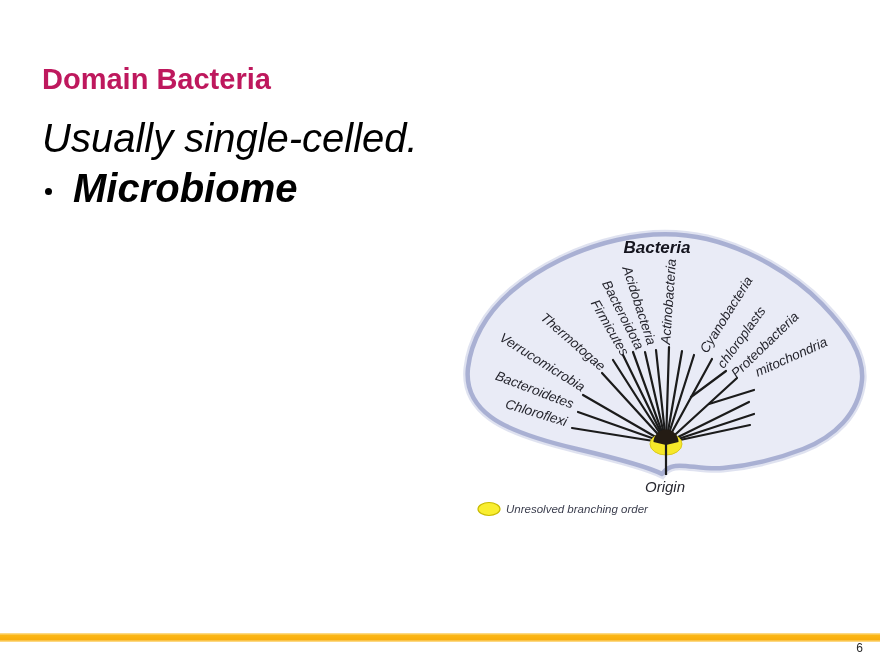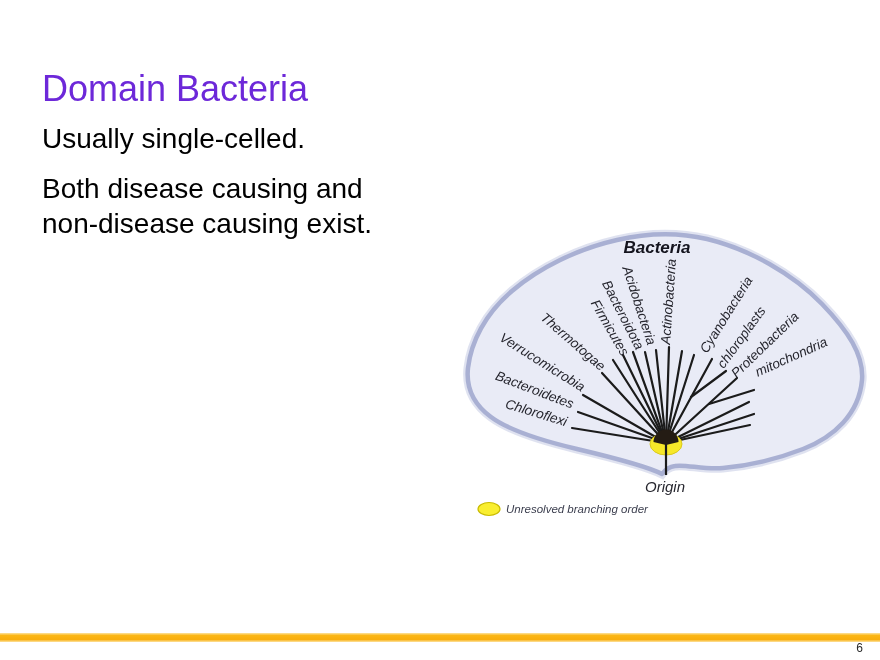--- a/index.html
+++ b/index.html
@@ -1,29 +1,29 @@
 <!DOCTYPE html>
 <html><head>
 <meta charset="utf-8">
 <style>
   html,body{margin:0;padding:0;}
   body{
     width:880px;height:660px;position:relative;background:#ffffff;
     font-family:"Liberation Sans", sans-serif;overflow:hidden;
   }
   .slide-title{
-    position:absolute;left:42px;top:44px;font-size:36px;font-weight:normal;
-    color:#6d28d9;letter-spacing:0px;
+    position:absolute;left:42px;top:44px;font-size:29px;font-weight:bold;
+    color:#be185d;letter-spacing:0px;
   }
   ul.body-list{
     position:absolute;left:42px;top:121px;width:402px;
     list-style:none;margin:0;padding:0;
   }
   ul.body-list li{
-    font-size:28px;line-height:35px;color:#000;margin:0 0 15px 0;
+    font-size:40px;line-height:35px;color:#000;margin:0 0 15px 0;font-style:italic;
   }
   ul.body-list li .ptxt{white-space:pre-line;}
   .dot{
     display:inline-block;width:7px;height:7px;border-radius:50%;
     background:#000;margin:0 21px 0 3px;vertical-align:7px;
   }
   svg{position:absolute;left:455px;top:228px;}
   .taxon{
     font-size:13.5px;font-style:italic;fill:#26262e;
   }
@@ -38,22 +38,21 @@
     position:absolute;top:641px;right:17px;font-size:12px;color:#2a2a2a;
   }
 </style>
 </head>
 <body>
 
 <h1 class="slide-title">Domain Bacteria</h1>
 
 <ul class="body-list">
     <li><span class="ptxt">Usually single-celled.</span></li>
-    <li><span class="ptxt">Both disease causing and
-non-disease causing exist.</span></li>
+    <li><span class="dot"></span><span class="ptxt" style="font-weight: bold;">Microbiome</span></li>
   </ul>
 
 <svg width="420" height="310" viewBox="0 0 420 310">
 
   <path d="M 207 246 C 192 238 160 230 122 221 C 84 212 52 201 36 189 C 17 175 11 158 13 140 C 16 114 30 86 57 63 C 84 40 122 21 162 12 C 192 5 222 4 252 11 C 294 21 338 46 367 76 C 393 103 409 127 407 152 C 404 186 379 209 348 221 C 317 233 291 238 268 240 C 250 242 230 236 220 238 C 213 239 210 242 207 246 Z" fill="none" stroke="#c9cfe6" stroke-width="9" opacity="0.6"></path>
   <path d="M 207 246 C 192 238 160 230 122 221 C 84 212 52 201 36 189 C 17 175 11 158 13 140 C 16 114 30 86 57 63 C 84 40 122 21 162 12 C 192 5 222 4 252 11 C 294 21 338 46 367 76 C 393 103 409 127 407 152 C 404 186 379 209 348 221 C 317 233 291 238 268 240 C 250 242 230 236 220 238 C 213 239 210 242 207 246 Z" fill="#E9EBF6" stroke="#A9B0D3" stroke-width="4.5" stroke-linejoin="round"></path>
 
   <g stroke="#1B1B1B" stroke-width="2.2" stroke-linecap="round">
     <line x1="211" y1="215" x2="117" y2="200"></line>
     <line x1="211" y1="215" x2="123" y2="184"></line>

